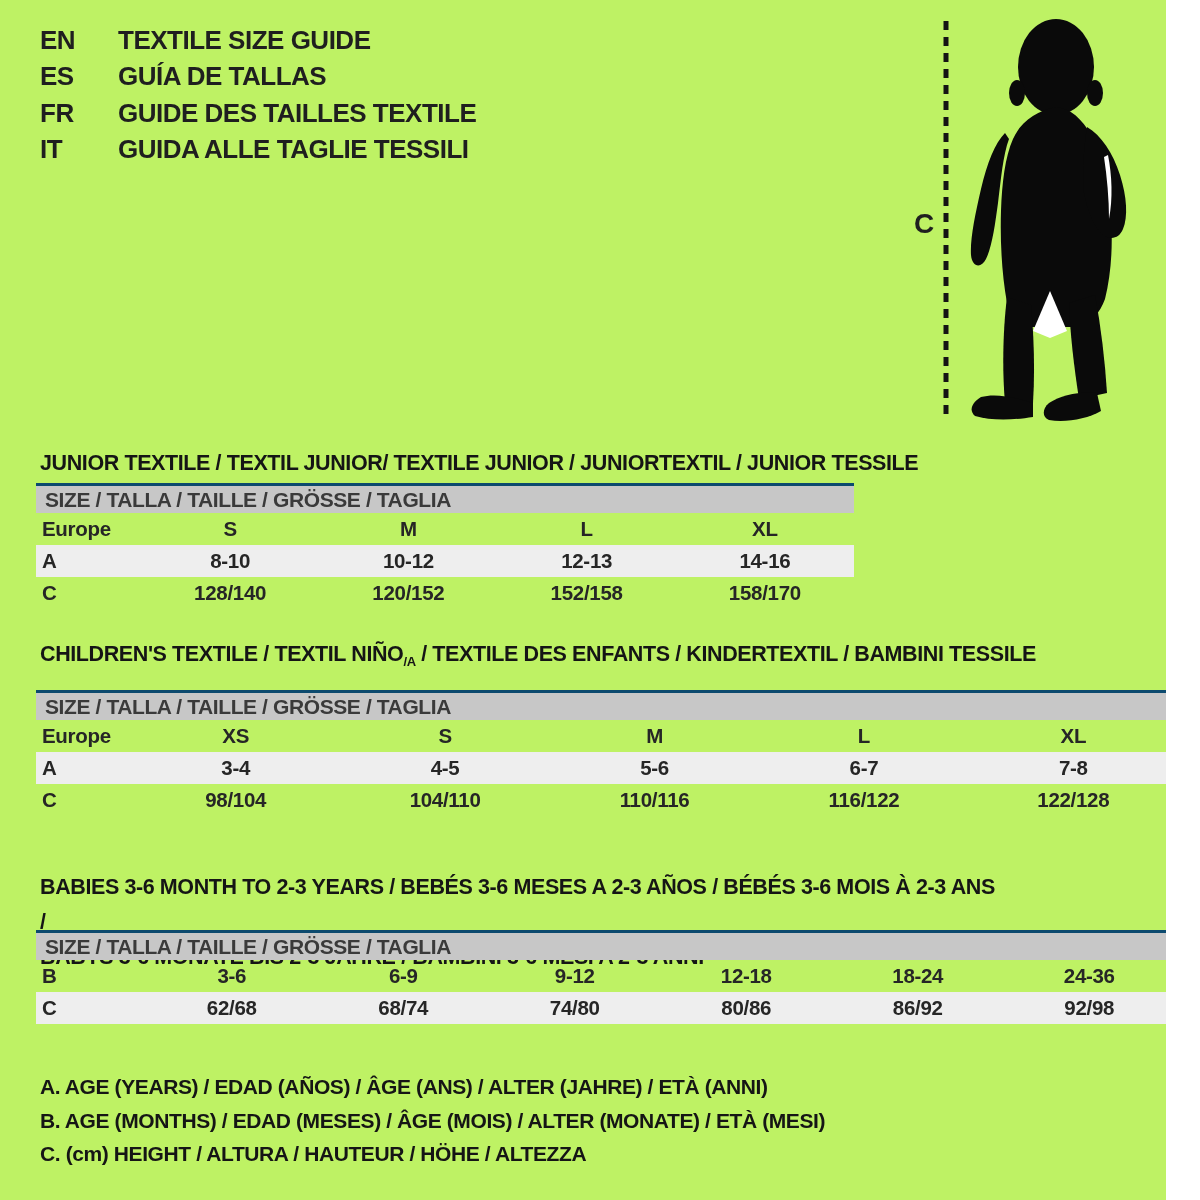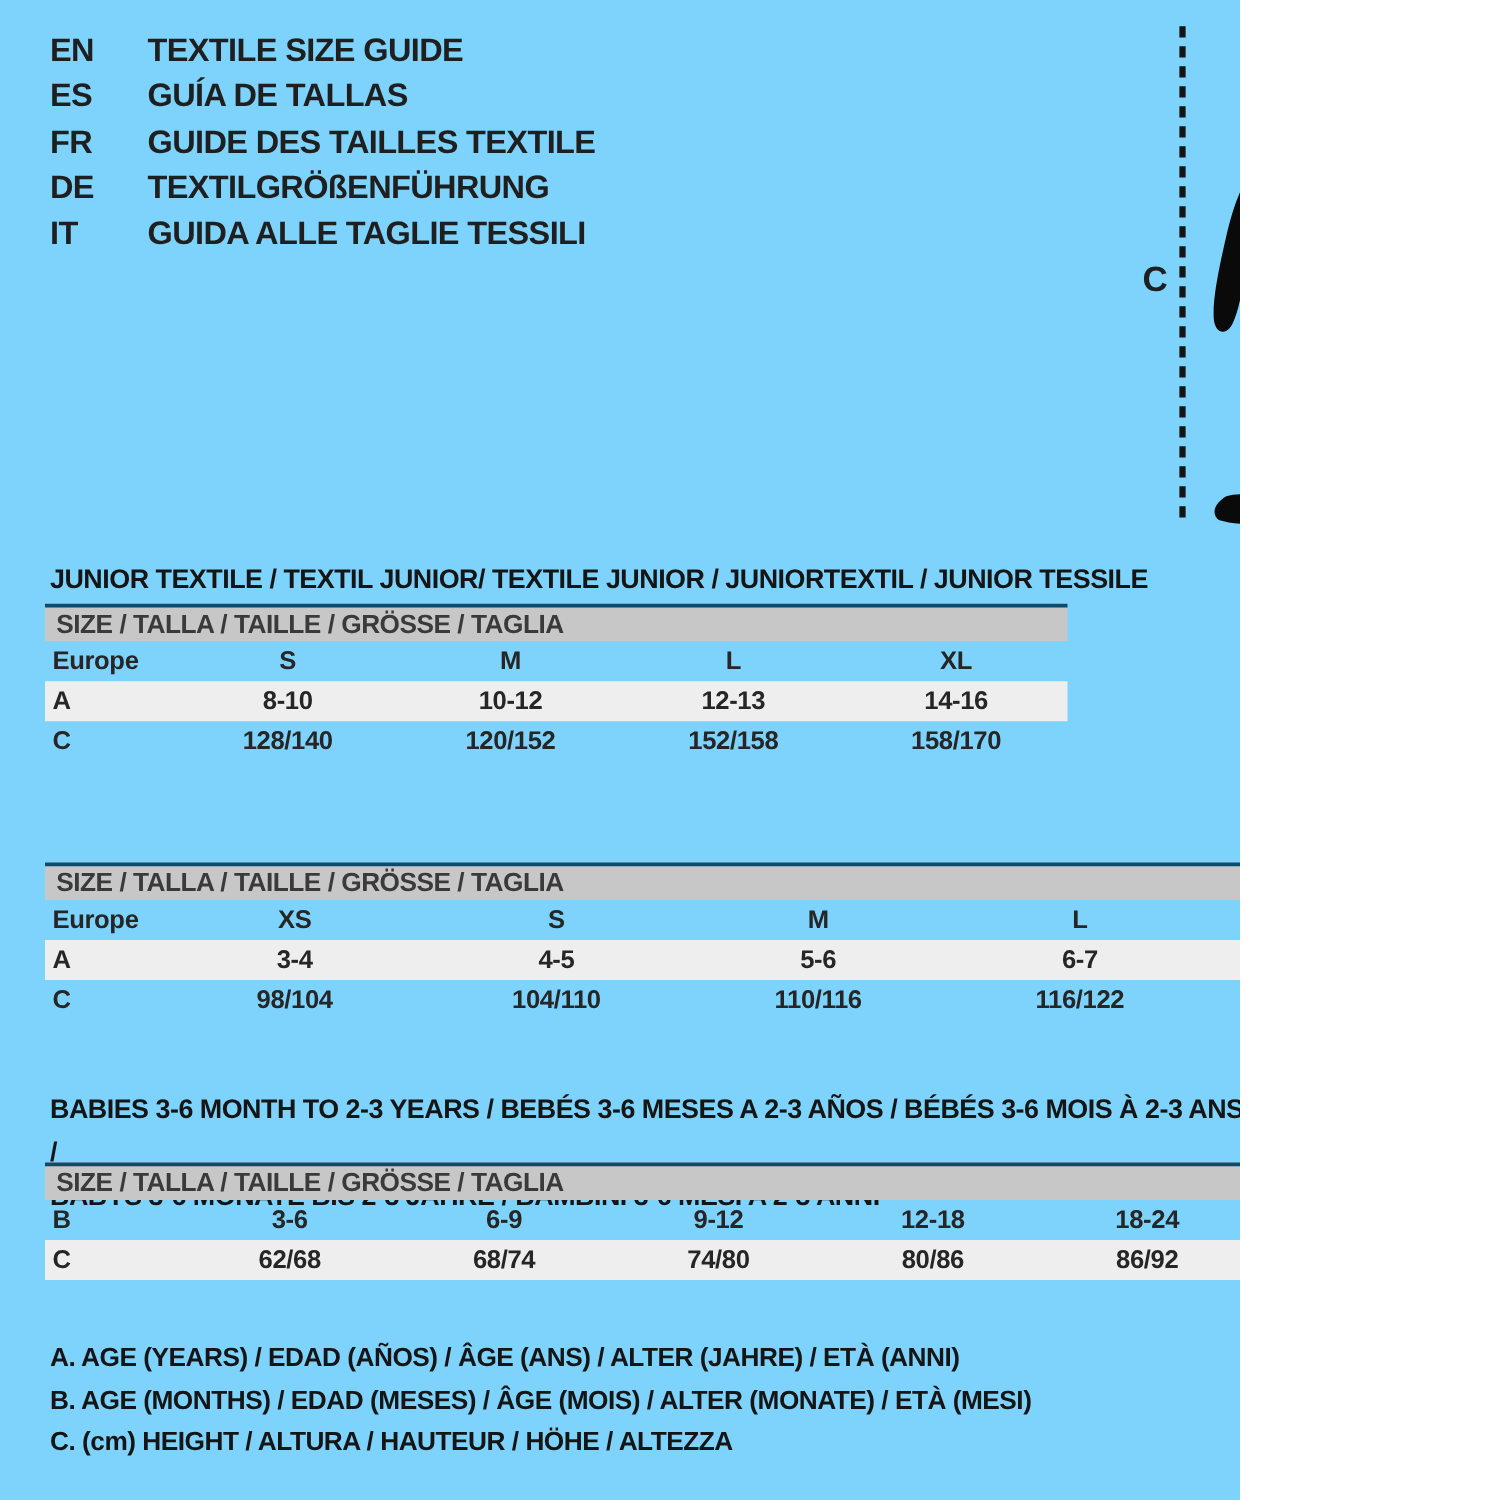--- a/index.html
+++ b/index.html
@@ -1,19 +1,19 @@
 <!DOCTYPE html>
 <html><head>
 <meta charset="utf-8">
 <style>
   html, body { margin:0; padding:0; background:#ffffff; }
   .page {
-    position:relative; width:992px; height:1200px; background:#7dd3fc;
+    position:relative; width:1124px; height:1200px; background:#bef264;
     font-family:"Liberation Sans","DejaVu Sans",sans-serif;
-    color:#1f1f1f; overflow:hidden;
+    color:#1f1f1f; overflow:hidden;padding-left:42px;
     -webkit-font-smoothing:antialiased;
   }
 
   
   .lang-block { position:absolute; left:40px; top:22px; }
   .lang-row { display:flex; align-items:center; height:36.5px; font-size:26px; font-weight:bold; letter-spacing:-0.5px; }
   .lang-code { width:78px; }
 
   
   .figure { position:absolute; left:905px; top:5px; width:260px; height:428px; }
@@ -61,24 +61,20 @@
       <span class="lang-code">EN</span>
       <span class="lang-title">TEXTILE SIZE GUIDE</span>
     </div>
     <div class="lang-row">
       <span class="lang-code">ES</span>
       <span class="lang-title">GUÍA DE TALLAS</span>
     </div>
     <div class="lang-row">
       <span class="lang-code">FR</span>
       <span class="lang-title">GUIDE DES TAILLES TEXTILE</span>
-    </div>
-    <div class="lang-row">
-      <span class="lang-code">DE</span>
-      <span class="lang-title">TEXTILGRÖßENFÜHRUNG</span>
     </div>
     <div class="lang-row">
       <span class="lang-code">IT</span>
       <span class="lang-title">GUIDA ALLE TAGLIE TESSILI</span>
     </div>
   </header>
 
   <div class="figure">
     <span class="measure-label">C</span>
     <svg class="measure-line" width="6" height="402" viewBox="0 0 6 402">
@@ -130,20 +126,21 @@
     </div>
     <div class="trow">
       <span class="label-cell">C</span>
       <span class="val-cell">128/140</span>
       <span class="val-cell">120/152</span>
       <span class="val-cell">152/158</span>
       <span class="val-cell">158/170</span>
     </div>
   </div>
 
+  <h2 class="sec-title" style="top:642px;"><span>CHILDREN'S TEXTILE / TEXTIL NIÑO</span><span class="title-sub">/A</span><span> / TEXTILE DES ENFANTS / KINDERTEXTIL / BAMBINI TESSILE</span></h2>
   <div class="stable t-children" style="top:690px;">
     <div class="size-bar">SIZE / TALLA / TAILLE / GRÖSSE / TAGLIA</div>
     <div class="trow">
       <span class="label-cell">Europe</span>
       <span class="val-cell">XS</span>
       <span class="val-cell">S</span>
       <span class="val-cell">M</span>
       <span class="val-cell">L</span>
       <span class="val-cell">XL</span>
     </div>

